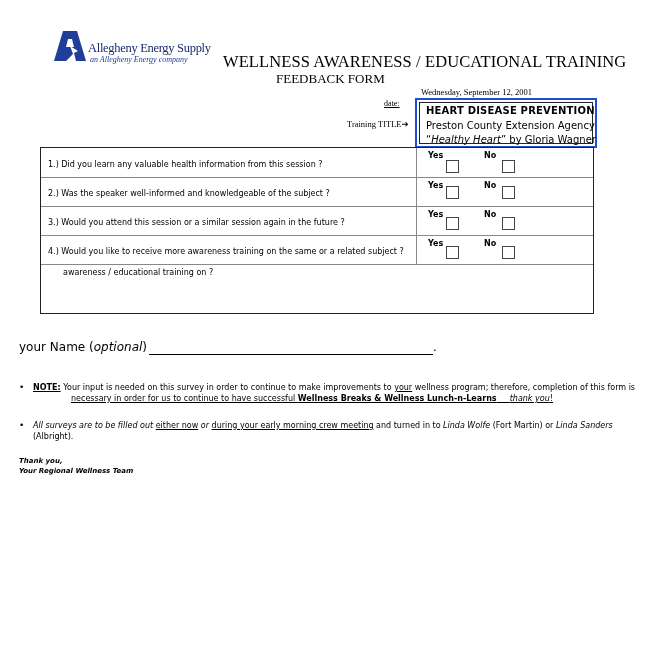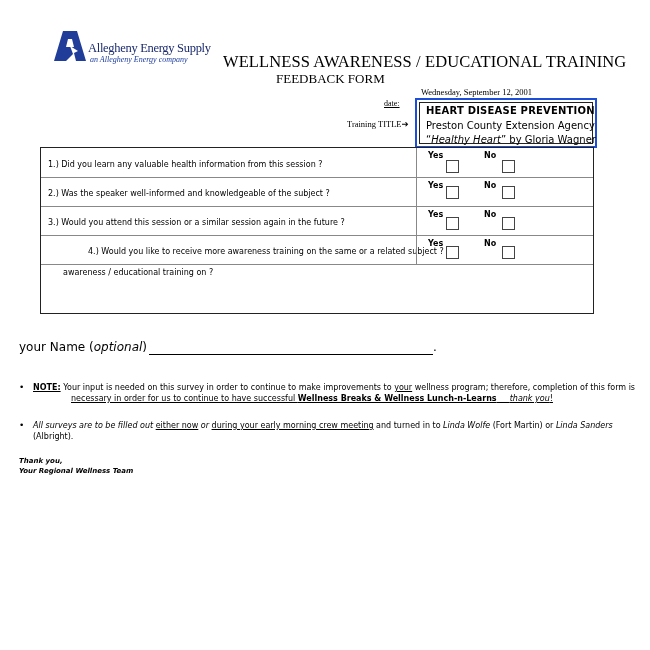--- a/index.html
+++ b/index.html
@@ -102,21 +102,21 @@
     <div class="q" style="top:11px;">3.)  Would you attend this session or a similar session again  in the future ?</div>
     <div class="divider"></div>
     <div class="yn">
       <span class="lbl" style="left:0;">Yes</span>
       <span class="box" style="left:18px;top:7px;"></span>
       <span class="lbl" style="left:56px;">No</span>
       <span class="box" style="left:74px;top:7px;"></span>
     </div>
   </div>
   <div class="row" style="top:88px;height:29px;">
-    <div class="q" style="top:11px;margin-left:40px;">4.)  Would you like to receive more awareness training on the same or a related subject ?</div>
+    <div class="q" style="top:11px;">4.)  Would you like to receive more awareness training on the same or a related subject ?</div>
     <div class="divider"></div>
     <div class="yn">
       <span class="lbl" style="left:0;">Yes</span>
       <span class="box" style="left:18px;top:7px;"></span>
       <span class="lbl" style="left:56px;">No</span>
       <span class="box" style="left:74px;top:7px;"></span>
     </div>
   </div>
   <div class="q5">
     <div style="padding-left:14px;">awareness / educational training on ?</div>

